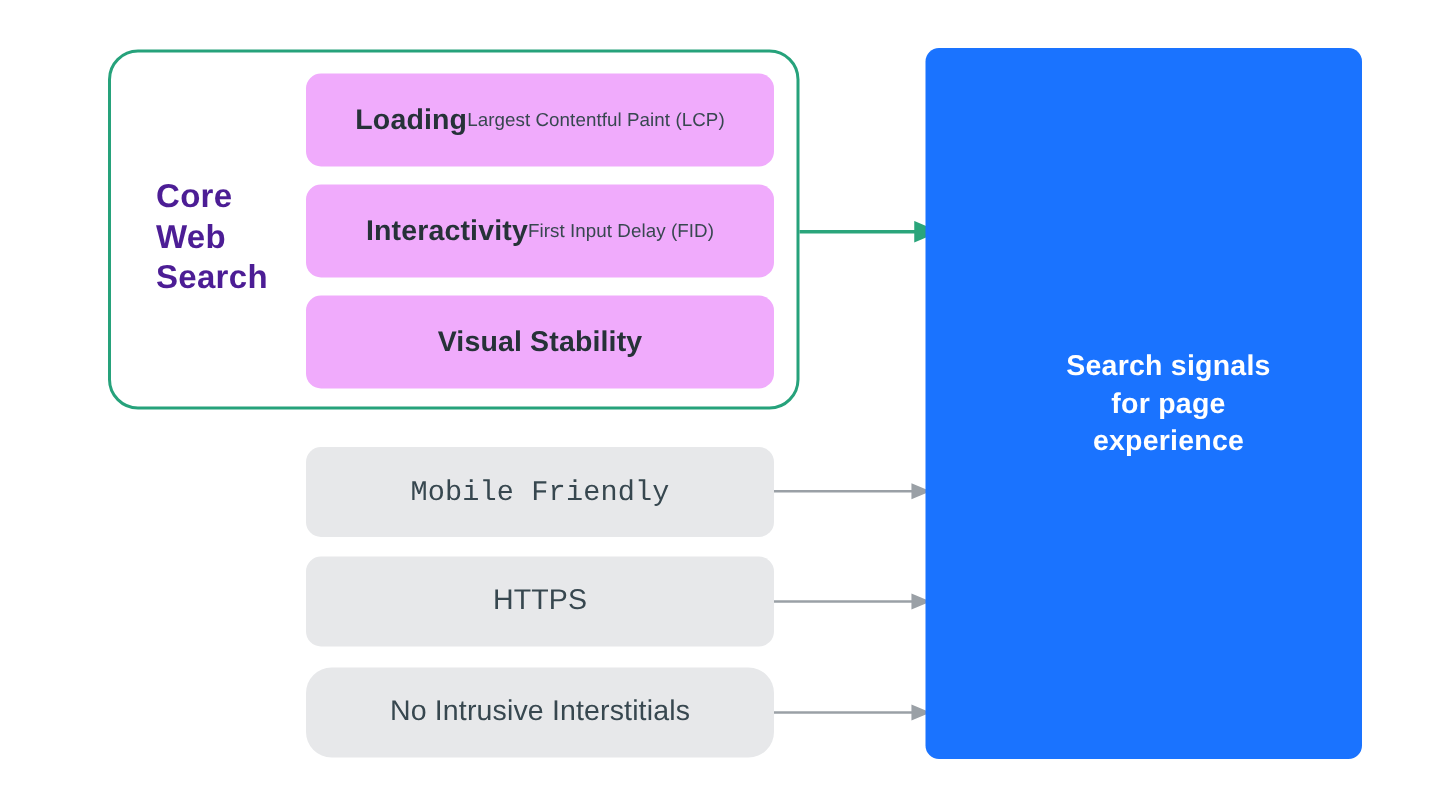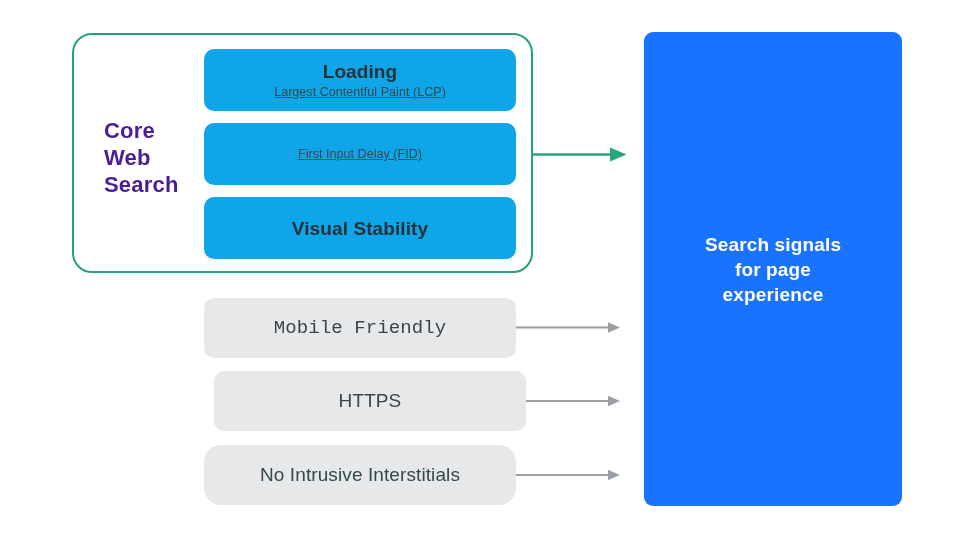--- a/index.html
+++ b/index.html
@@ -46,25 +46,25 @@
     letter-spacing: 0.2px;
   }
   .cwv-label span { display: block; }
 
   
   .metric-card {
     position: absolute;
     left: 204px;
     width: 312px;
     height: 62px;
-    background: #0ea5e9;
+    background: #f0abfc;
     border-radius: 10px;
     box-sizing: border-box;
     display: flex;
-    flex-direction: column;
+    flex-direction: row;
     align-items: center;
     justify-content: center;
   }
   .metric-card.m1 { top: 49px; }
   .metric-card.m2 { top: 123px; }
   .metric-card.m3 { top: 197px; gap: 31px; }
 
   .metric-title {
     color: #263238;
     font-size: 19px;
@@ -72,58 +72,58 @@
     line-height: 23px;
     letter-spacing: 0.1px;
   }
   .metric-sub {
     color: #37474f;
     font-size: 12.5px;
     font-weight: normal;
     line-height: 17px;
     margin-top: 1px;
     letter-spacing: 0.05px;
-    text-decoration: underline;
   }
 
   
   .signal-box {
     position: absolute;
     left: 204px;
     width: 312px;
     height: 60px;
     background: #e7e8ea;
     border-radius: 10px;
     display: flex;
     align-items: center;
     justify-content: center;
   }
   .signal-box.s1 { top: 298px; font-family: Liberation Mono, monospace; }
-  .signal-box.s2 { top: 371px; margin-left: 10px; }
+  .signal-box.s2 { top: 371px; }
   .signal-box.s3 { top: 445px; border-radius: 17px; }
 
   .signal-label {
     color: #37474f;
     font-size: 19px;
     font-weight: normal;
     letter-spacing: 0.1px;
   }
 
   
   .dest-box {
     position: absolute;
-    left: 644px;
+    left: 617px;
     top: 32px;
     width: 258px;
     height: 474px;
     background: #1a73ff;
     border-radius: 9px;
     display: flex;
     align-items: center;
     justify-content: center;
+    padding-left: 33px;
   }
   .dest-text {
     color: #ffffff;
     font-size: 19px;
     font-weight: bold;
     line-height: 25px;
     text-align: center;
     letter-spacing: 0.15px;
     white-space: pre-line;
   }
@@ -164,20 +164,21 @@
       <span>Web</span>
       <span>Search</span>
     </div>
   </div>
 
   <div class="metric-card m1">
     <div class="metric-title">Loading</div>
     <div class="metric-sub">Largest Contentful Paint (LCP)</div>
   </div>
   <div class="metric-card m2">
+    <div class="metric-title">Interactivity</div>
     <div class="metric-sub">First Input Delay (FID)</div>
   </div>
   <div class="metric-card m3">
     <div class="metric-title">Visual Stability</div>
   </div>
 
   <div class="signal-box s1">
     <div class="signal-label">Mobile Friendly</div>
   </div>
   <div class="signal-box s2">

